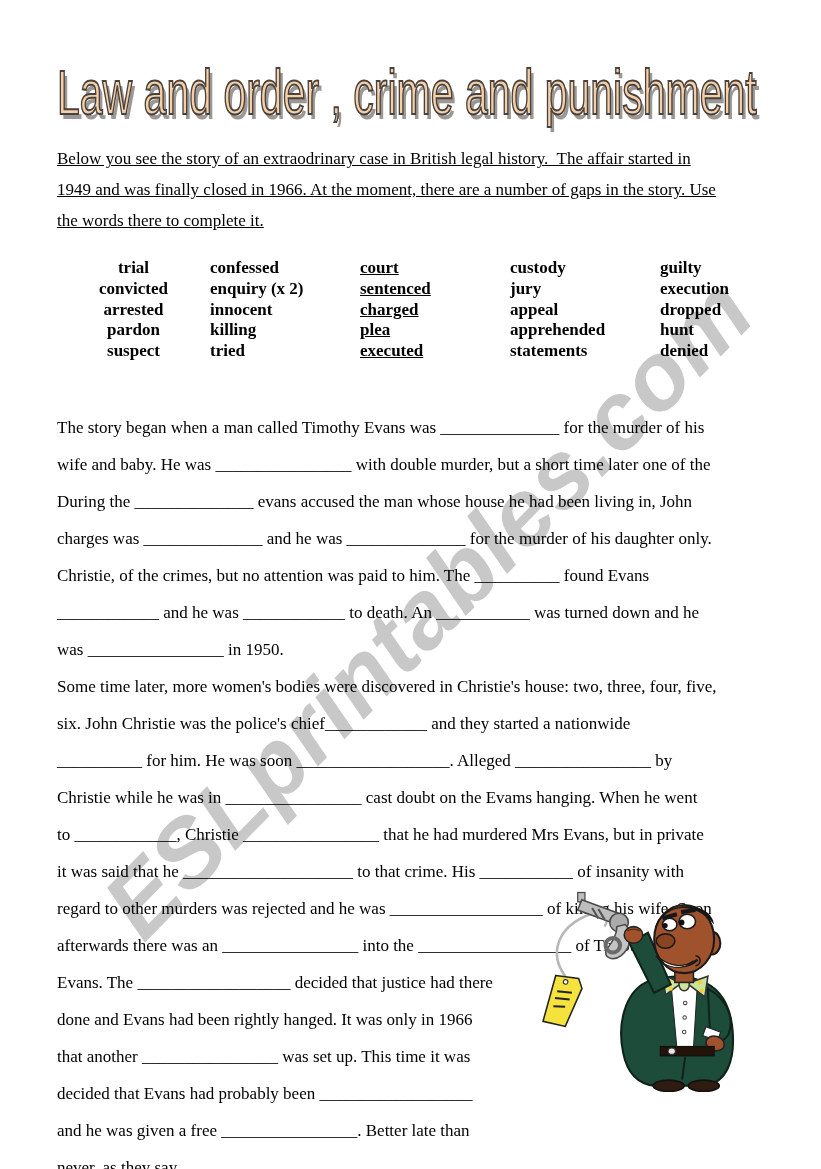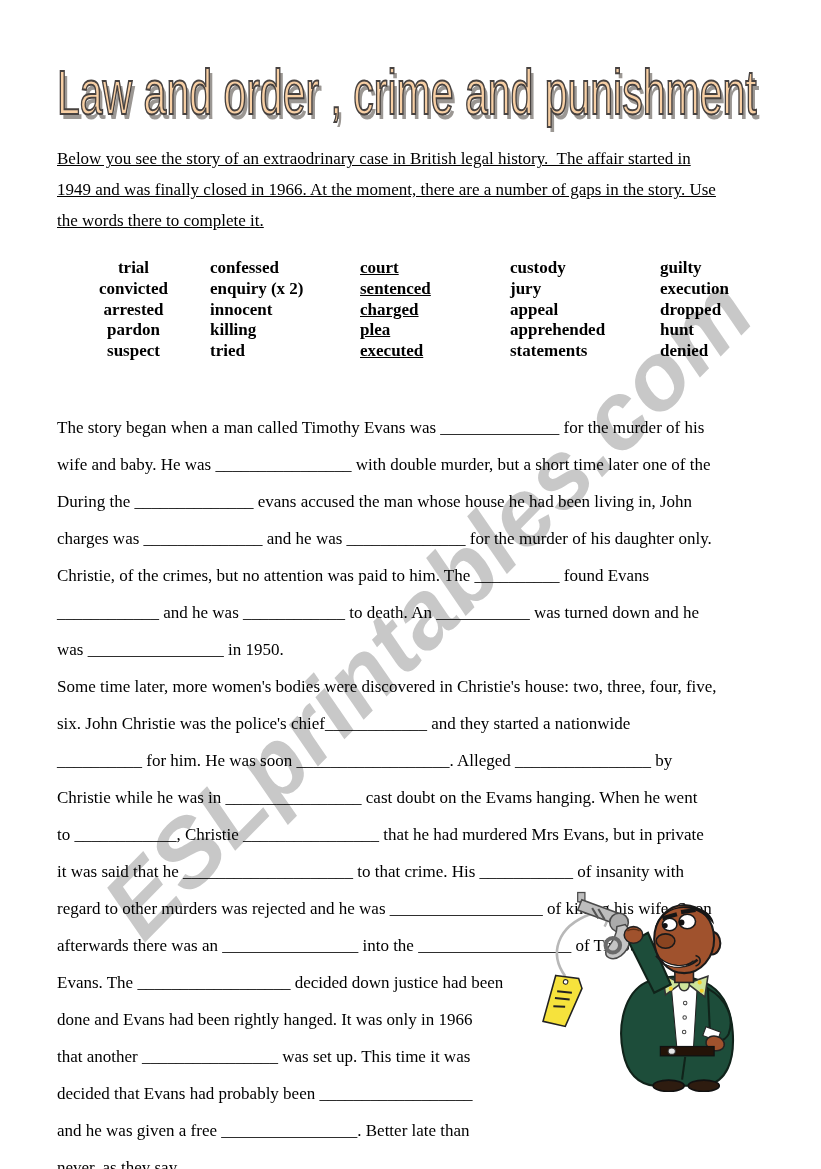--- a/index.html
+++ b/index.html
@@ -145,21 +145,21 @@
     <div class="line">____________ and he was ____________ to death. An ___________ was turned down and he</div>
     <div class="line">was ________________ in 1950.</div>
     <div class="line">Some time later, more women's bodies were discovered in Christie's house: two, three, four, five,</div>
     <div class="line">six. John Christie was the police's chief____________ and they started a nationwide</div>
     <div class="line">__________ for him. He was soon __________________. Alleged ________________ by</div>
     <div class="line">Christie while he was in ________________ cast doubt on the Evams hanging. When he went</div>
     <div class="line">to ____________, Christie ________________ that he had murdered Mrs Evans, but in private</div>
     <div class="line">it was said that he ____________________ to that crime. His ___________ of insanity with</div>
     <div class="line">regard to other murders was rejected and he was __________________ of killing his wife. Soon</div>
     <div class="line">afterwards there was an ________________ into the __________________ of Timothey</div>
-    <div class="line">Evans. The __________________ decided down justice had been</div>
+    <div class="line">Evans. The __________________ decided that justice had there</div>
     <div class="line">done and Evans had been rightly hanged. It was only in 1966</div>
     <div class="line">that another ________________ was set up. This time it was</div>
     <div class="line">decided that Evans had probably been __________________</div>
     <div class="line">and he was given a free ________________. Better late than</div>
     <div class="line">never, as they say.</div>
   </div>
 
   <svg id="cartoon" viewBox="0 0 200 208" xmlns="http://www.w3.org/2000/svg">
 
     <g>

